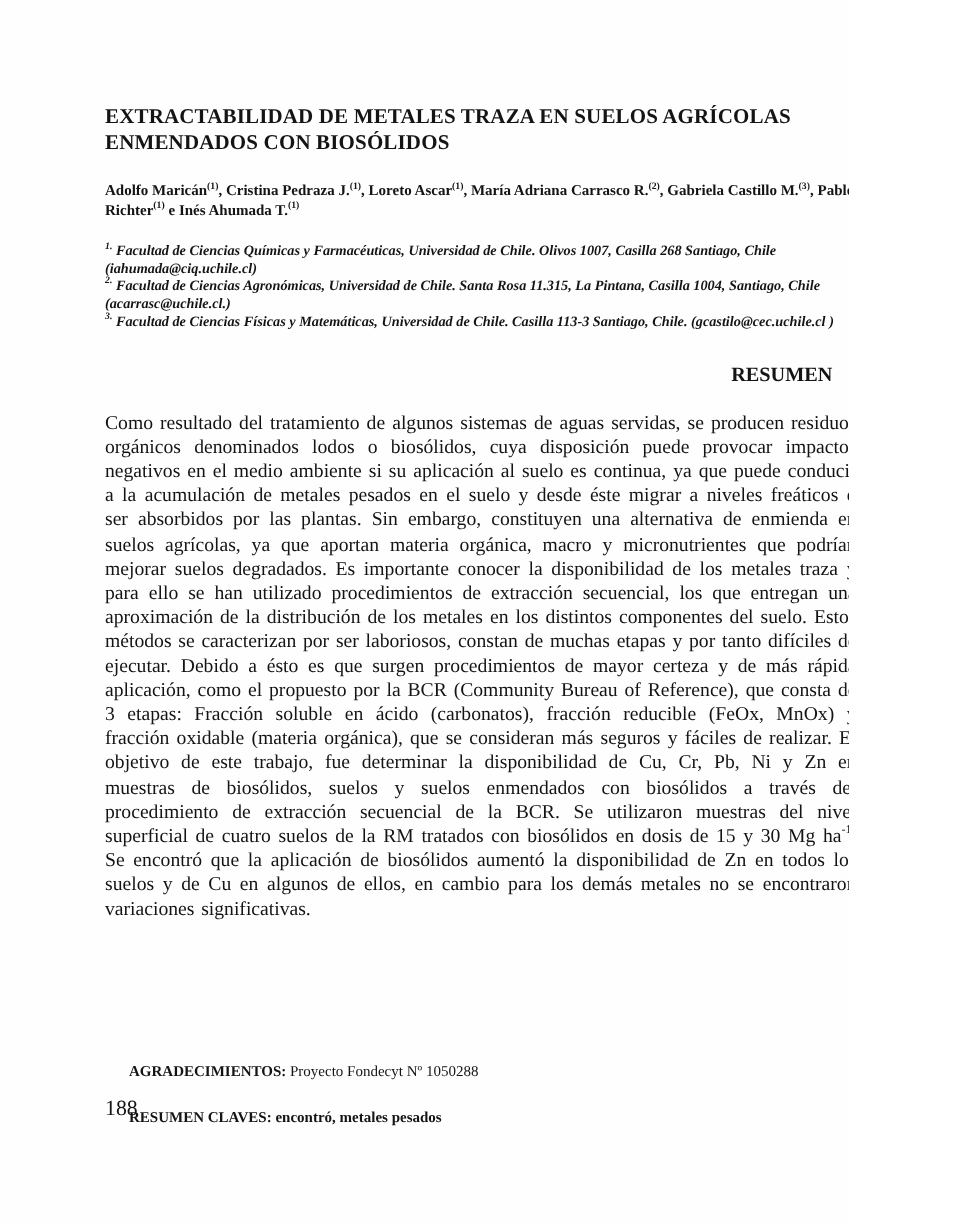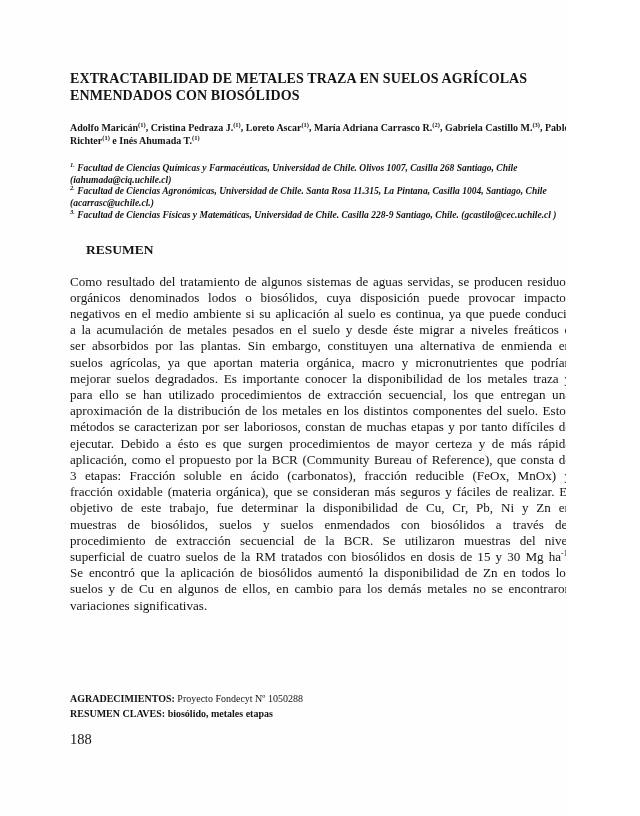--- a/index.html
+++ b/index.html
@@ -53,21 +53,21 @@
     font-weight: bold;
     font-style: italic;
   }
   .affiliation sup {
     font-size: 6.5px;
     line-height: 0;
   }
   .resumen-heading {
     margin: 16px;
     margin-top: 19px;
-    text-align: left;
+    text-align: right;
     font-size: 13.5px;
     line-height: 17px;
     font-weight: bold;
   }
   .abstract {
     margin: 0;
     margin-top: 12px;
     font-size: 13.1px;
     line-height: 16.2px;
     text-align: justify;
@@ -79,21 +79,21 @@
   }
   .footer-block {
     position: absolute;
     left: 70px;
     top: 691px;
     width: 501px;
     font-size: 10px;
     line-height: 15px;
   }
   .footer-line {
-    margin: 0;
+    margin: 16px;
   }
   .footer-label {
     font-weight: bold;
   }
   .keywords-text {
     font-weight: bold;
   }
   .page-number {
     position: absolute;
     left: 70px;
@@ -108,28 +108,28 @@
 <div class="page">
   <div class="content">
 
     <h1 class="title">EXTRACTABILIDAD DE METALES TRAZA EN SUELOS AGRÍCOLAS ENMENDADOS CON BIOSÓLIDOS</h1>
 
     <p class="authors"><span>Adolfo Maricán</span><sup>(1)</sup><span>, </span><span>Cristina Pedraza J.</span><sup>(1)</sup><span>, </span><span>Loreto Ascar</span><sup>(1)</sup><span>, </span><span>María Adriana Carrasco R.</span><sup>(2)</sup><span>, </span><span>Gabriela Castillo M.</span><sup>(3)</sup><span>, </span><span>Pablo Richter</span><sup>(1)</sup><span> e </span><span>Inés Ahumada T.</span><sup>(1)</sup></p>
 
     <div class="affiliations">
       <p class="affiliation"><sup>1.</sup><span> Facultad de Ciencias Químicas y Farmacéuticas, Universidad de Chile. Olivos 1007, Casilla 268 Santiago, Chile (iahumada@ciq.uchile.cl)</span></p>
       <p class="affiliation"><sup>2.</sup><span> Facultad de Ciencias Agronómicas, Universidad de Chile. Santa Rosa 11.315, La Pintana, Casilla 1004, Santiago, Chile (acarrasc@uchile.cl.)</span></p>
-      <p class="affiliation"><sup>3.</sup><span> Facultad de Ciencias Físicas y Matemáticas, Universidad de Chile. Casilla 228-9 Santiago, Chile. (gcastilo@cec.uchile.cl )</span></p>
+      <p class="affiliation"><sup>3.</sup><span> Facultad de Ciencias Físicas y Matemáticas, Universidad de Chile. Casilla 113-3 Santiago, Chile. (gcastilo@cec.uchile.cl )</span></p>
     </div>
 
     <h2 class="resumen-heading">RESUMEN</h2>
 
     <p class="abstract"><span>Como resultado del tratamiento de algunos sistemas de aguas servidas, se producen residuos orgánicos denominados lodos o biosólidos, cuya disposición puede provocar impactos negativos en el medio ambiente si su aplicación al suelo es continua, ya que puede conducir a la acumulación de metales pesados en el suelo y desde éste migrar a niveles freáticos o ser absorbidos por las plantas. Sin embargo, constituyen una alternativa de enmienda en suelos agrícolas, ya que aportan materia orgánica, macro y micronutrientes que podrían mejorar suelos degradados. Es importante conocer la disponibilidad de los metales traza y para ello se han utilizado procedimientos de extracción secuencial, los que entregan una aproximación de la distribución de los metales en los distintos componentes del suelo. Estos métodos se caracterizan por ser laboriosos, constan de muchas etapas y por tanto difíciles de ejecutar. Debido a ésto es que surgen procedimientos de mayor certeza y de más rápida aplicación, como el propuesto por la BCR (Community Bureau of Reference), que consta de 3 etapas: Fracción soluble en ácido (carbonatos), fracción reducible (FeOx, MnOx) y fracción oxidable (materia orgánica), que se consideran más seguros y fáciles de realizar. El objetivo de este trabajo, fue determinar la disponibilidad de Cu, Cr, Pb, Ni y Zn en muestras de biosólidos, suelos y suelos enmendados con biosólidos a través del procedimiento de extracción secuencial de la BCR. Se utilizaron muestras del nivel superficial de cuatro suelos de la RM tratados con biosólidos en dosis de 15 y 30 Mg ha</span><sup>-1</sup><span>. Se encontró que la aplicación de biosólidos aumentó la disponibilidad de Zn en todos los suelos y de Cu en algunos de ellos, en cambio para los demás metales no se encontraron variaciones significativas.</span></p>
 
   </div>
 
   <div class="footer-block">
     <p class="footer-line"><span class="footer-label">AGRADECIMIENTOS:</span><span> Proyecto Fondecyt Nº 1050288</span></p>
-    <p class="footer-line"><span class="footer-label">RESUMEN CLAVES:</span><span class="keywords-text"> biosólido, metales etapas</span></p>
+    <p class="footer-line"><span class="footer-label">RESUMEN CLAVES:</span><span class="keywords-text"> encontró, metales pesados</span></p>
   </div>
 
   <div class="page-number">188</div>
 </div>
 
 </body></html>

